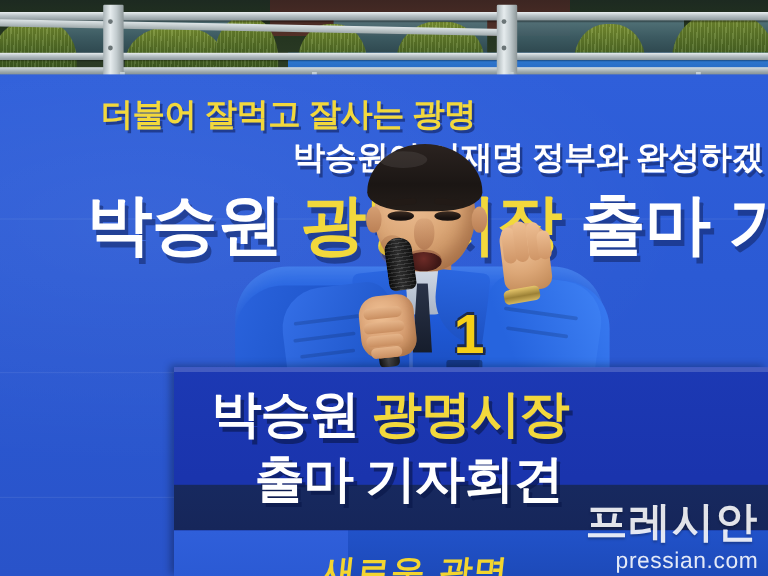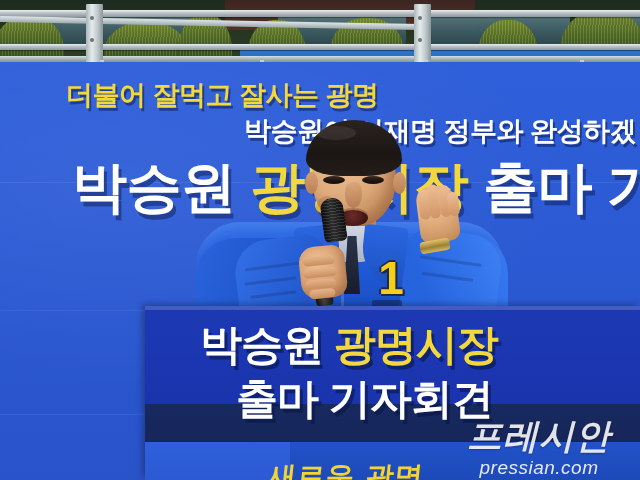--- a/index.html
+++ b/index.html
@@ -125,21 +125,21 @@
 
   .banner-line {
     position: absolute;
     white-space: nowrap;
     font-weight: bold;
     letter-spacing: -0.5px;
     line-height: 1;
   }
   
   .bl1 {
-    left: 66px; top: 82px;
+    left: 84px; top: 82px;
     font-size: 27px;
     color: #f2d83c;
     text-shadow: 2px 3px 0 rgba(14,30,86,.55);
   }
   
   .bl2 {
     left: 244px; top: 118px;
     font-size: 27px;
     color: #ffffff;
     text-shadow: 2px 3px 0 rgba(14,30,86,.55);
@@ -386,21 +386,20 @@
   }
 
   .podium-text {
     position: absolute;
     white-space: nowrap;
     font-weight: bold;
     color: #ffffff;
     line-height: 1;
     letter-spacing: -1px;
     text-shadow: 3px 4px 0 rgba(8,22,72,.6);
-    margin-left: 24px;
   }
   .pt1 { left: 176px; top: 324px; font-size: 42px; }
   .pt1 .hl { color: #f2d83c; }
   .pt2 { left: 212px; top: 378px; font-size: 42px; }
 
   .party-logo {
     position: absolute; left: 474px; top: 404px;
     width: 52px; height: 30px;
     text-align: center;
     color: #cfe0ff;
@@ -422,23 +421,22 @@
     font-family: "DejaVu Serif", serif;
     transform: skewX(-6deg);
   }
 
   
   .watermark {
     position: absolute;
     left: 446px; top: 418px;
     width: 186px;
     color: rgba(255,255,255,.82);
-    text-align: center;
+    text-align: right;
     pointer-events: none;
-    font-style: italic;
   }
   .wm-main {
     font-size: 35px; font-weight: bold;
     letter-spacing: 1px; line-height: 1;
     color: rgba(255,255,255,.88);
     text-shadow: 0 1px 2px rgba(0,0,0,.25);
   }
   .wm-sub {
     margin-top: 4px;
     font-size: 19px;

